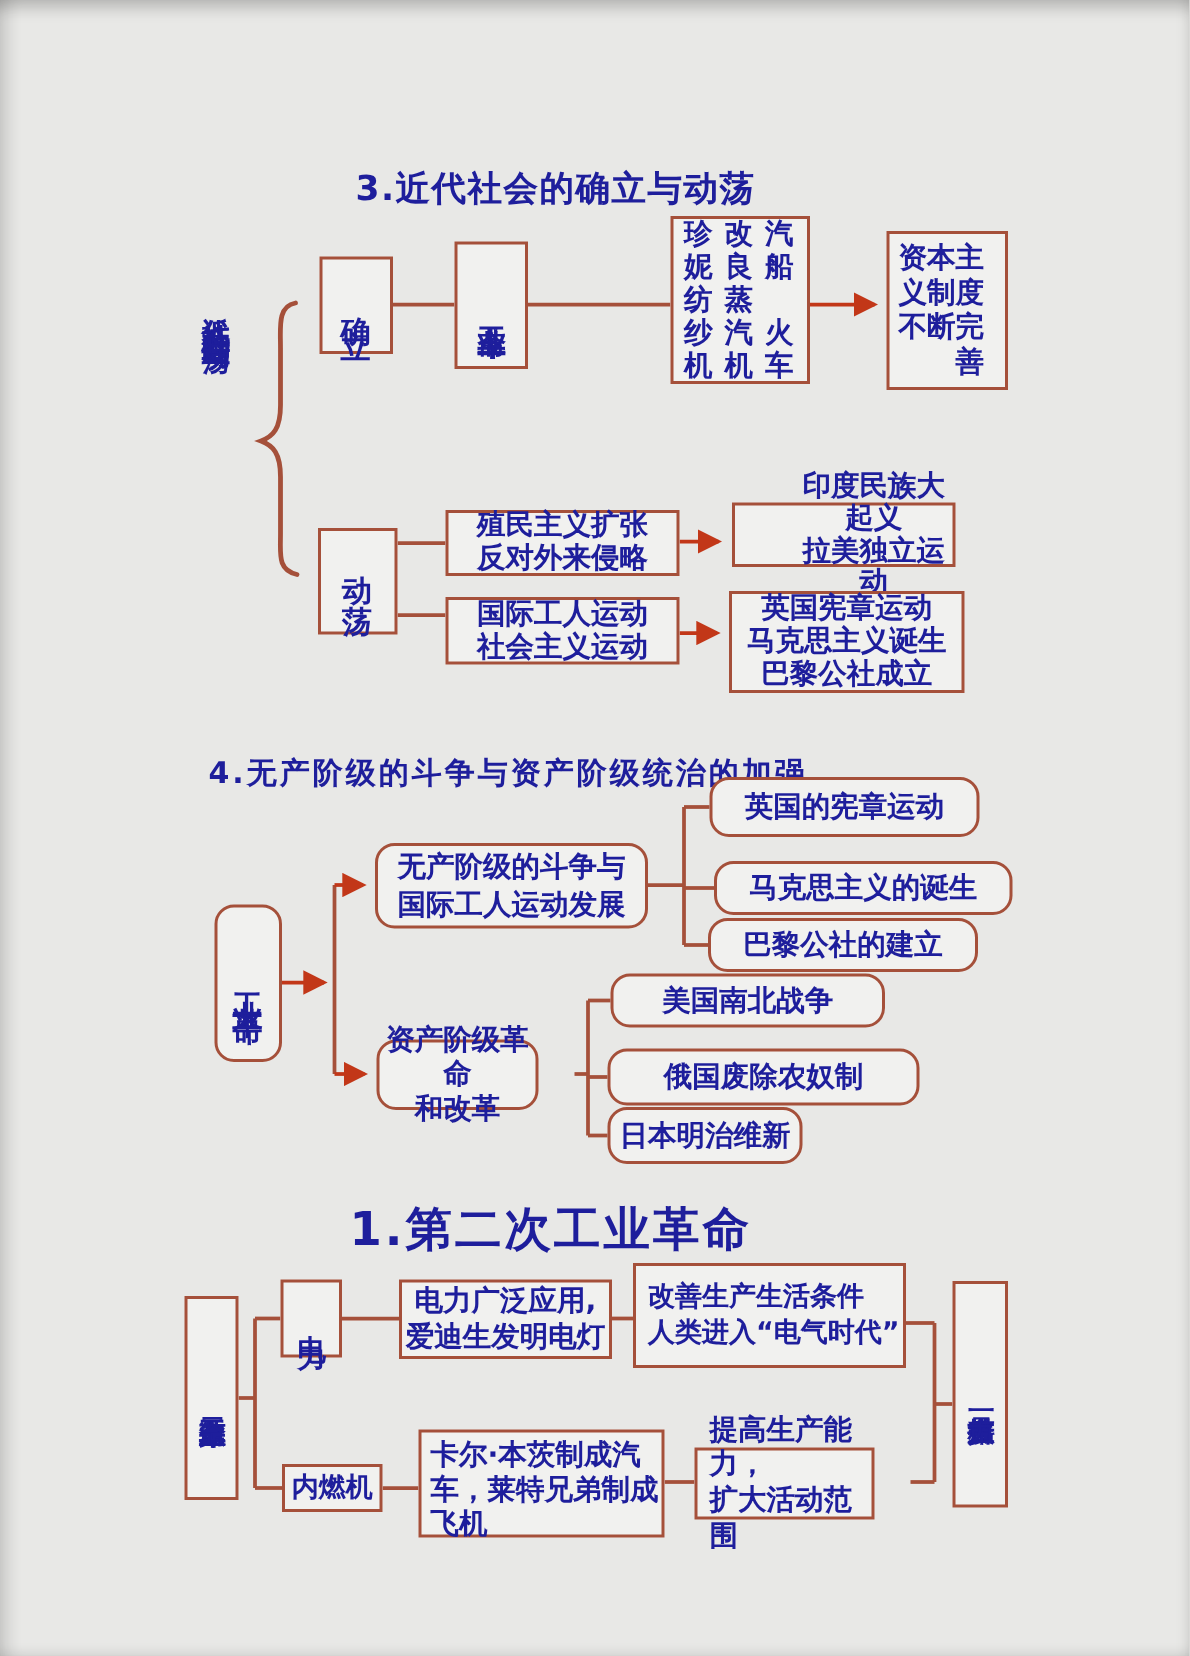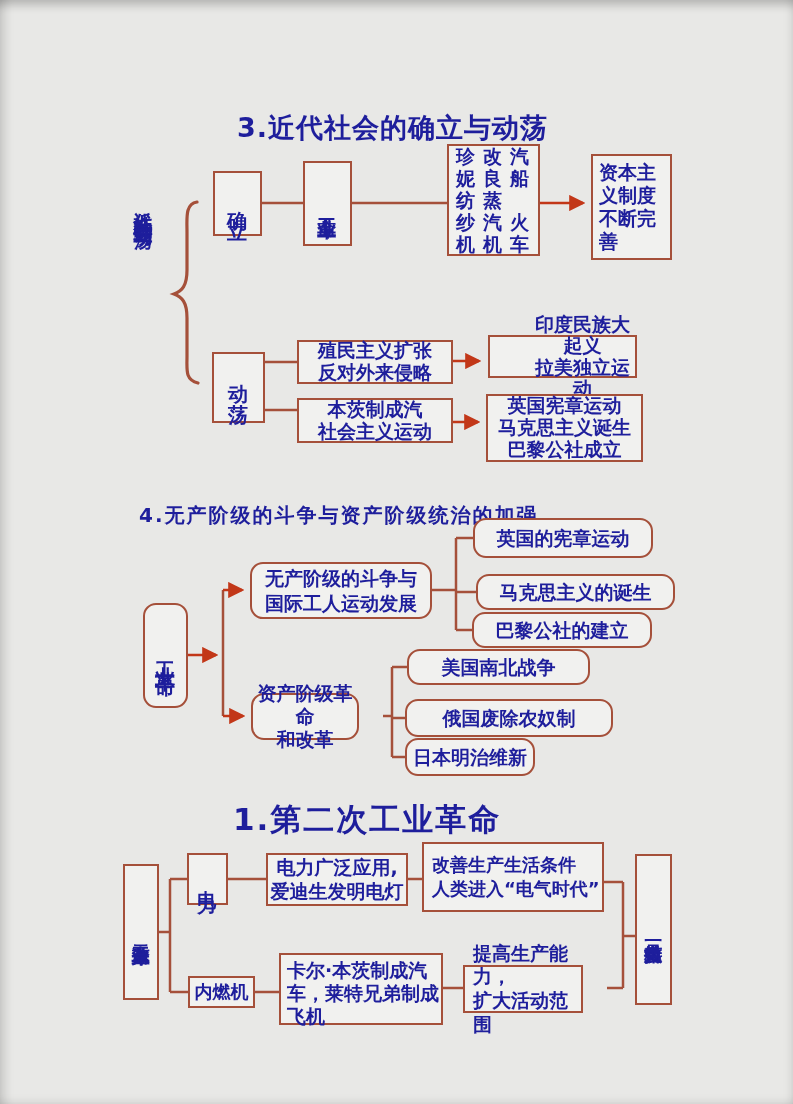--- a/index.html
+++ b/index.html
@@ -95,48 +95,48 @@
       <path d="M408,879 H422"></path>
       <path d="M604,882 H623"></path>
       <path d="M607,988 H623"></path>
       <path d="M623,882 V988"></path>
       <path d="M623,936 H635"></path>
       <path d="M255,992 H279"></path>
       <path d="M443,988 H463"></path>
     </g>
   </svg>
 
-  <div class="title" style="left:237px;top:110px;font-size:27px;letter-spacing:1px;">3.近代社会的确立与动荡</div>
+  <div class="title" style="left:237px;top:110px;font-size:23px;letter-spacing:1px;">3.近代社会的确立与动荡</div>
 
   <div class="vlabel" style="left:131px;top:196px;height:212px;font-size:19px;letter-spacing:2px;">近代社会的确立与动荡</div>
 
   <div class="box vt" style="left:213px;top:171px;width:49px;height:65px;font-size:20px;letter-spacing:9px;">确立</div>
 
   <div class="box vt" style="left:303px;top:161px;width:49px;height:85px;letter-spacing:1px;">工业革命</div>
 
   <div class="box ml la" style="left:447px;top:144px;width:93px;height:112px;letter-spacing:8px;line-height:1.16;padding-left:7px;">珍改汽
 妮良船
 纺蒸　
 纱汽火
 机机车</div>
 
-  <div class="box ml la" style="left:591px;top:154px;width:81px;height:106px;line-height:1.2;padding-left:6px;">资本主
+  <div class="box ml la" style="left:591px;top:154px;width:81px;height:106px;line-height:1.2;padding-left:6px;text-align:right;">资本主
 义制度
 不断完
 善</div>
 
   <div class="box vt" style="left:212px;top:352px;width:53px;height:71px;font-size:20px;letter-spacing:20px;">动荡</div>
 
   <div class="box ml" style="left:297px;top:340px;width:156px;height:44px;line-height:1.15;">殖民主义扩张
 反对外来侵略</div>
 
   <div class="box ml" style="left:488px;top:335px;width:149px;height:43px;line-height:1.12;padding-left:40px;">印度民族大起义
 拉美独立运动</div>
 
-  <div class="box ml" style="left:297px;top:398px;width:156px;height:45px;line-height:1.15;">本茨制成汽
+  <div class="box ml" style="left:297px;top:398px;width:156px;height:45px;line-height:1.15;">国际工人运动
 社会主义运动</div>
 
   <div class="box ml" style="left:486px;top:394px;width:157px;height:68px;line-height:1.15;">英国宪章运动
 马克思主义诞生
 巴黎公社成立</div>
 
   <div class="title" style="left:139px;top:502px;font-size:20px;letter-spacing:2px;">4.无产阶级的斗争与资产阶级统治的加强</div>
 
   <div class="box vt rounded" style="left:143px;top:603px;width:45px;height:105px;font-size:20px;letter-spacing:5px;">工业革命</div>
 

